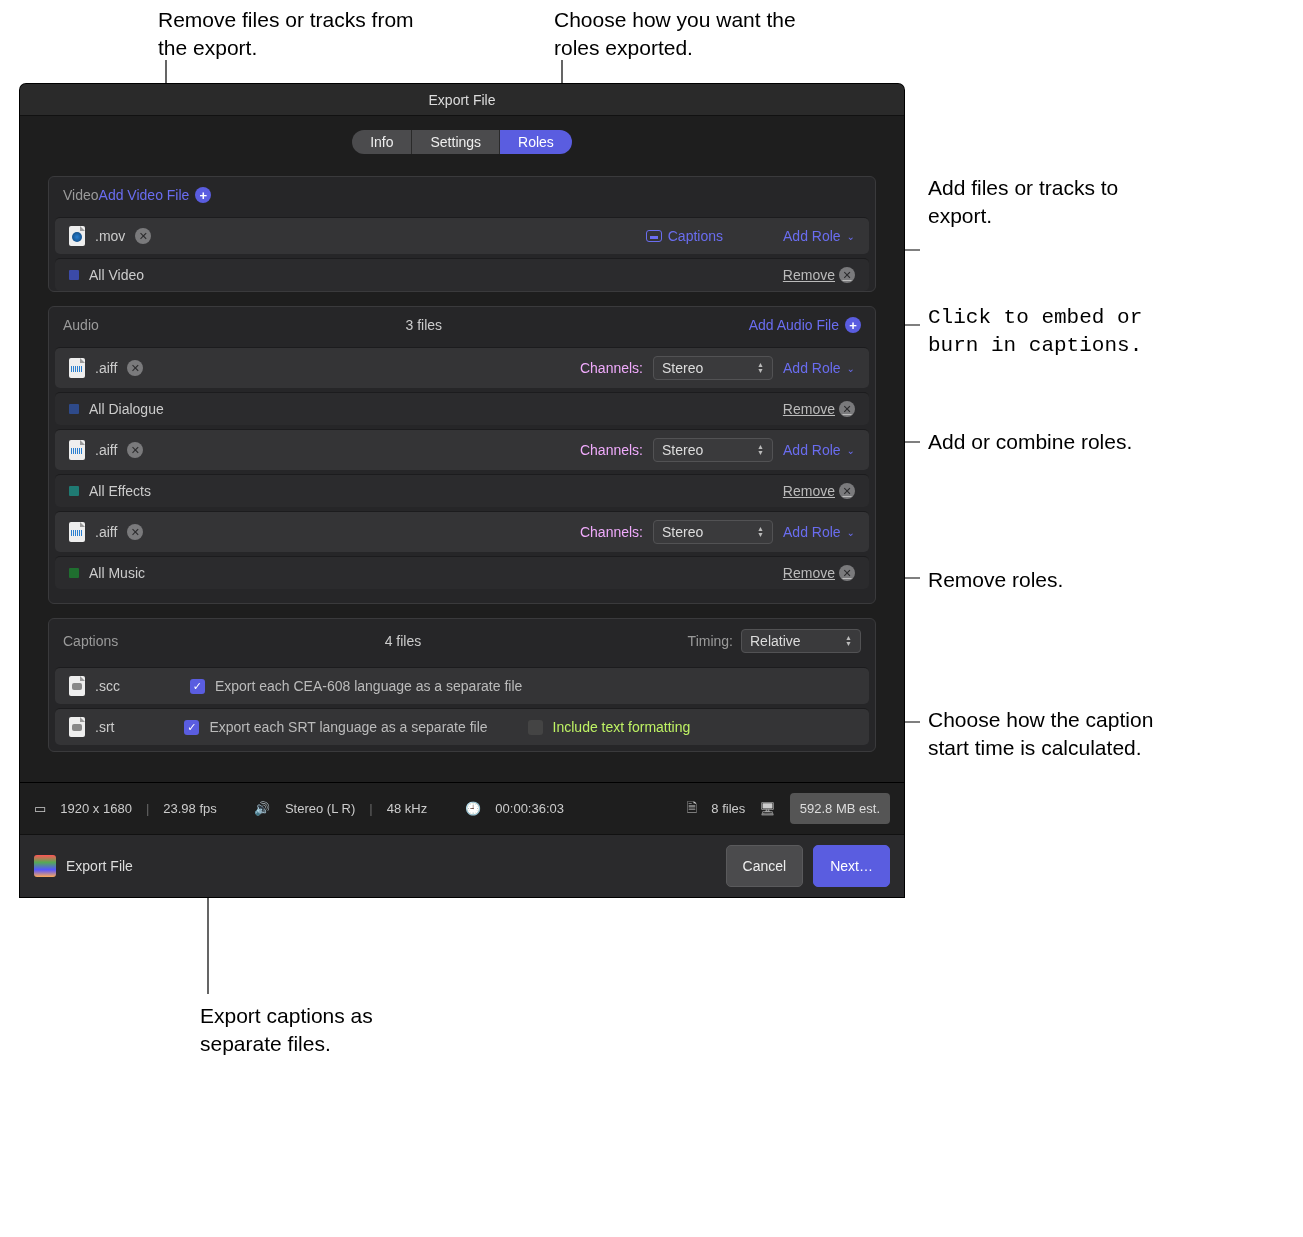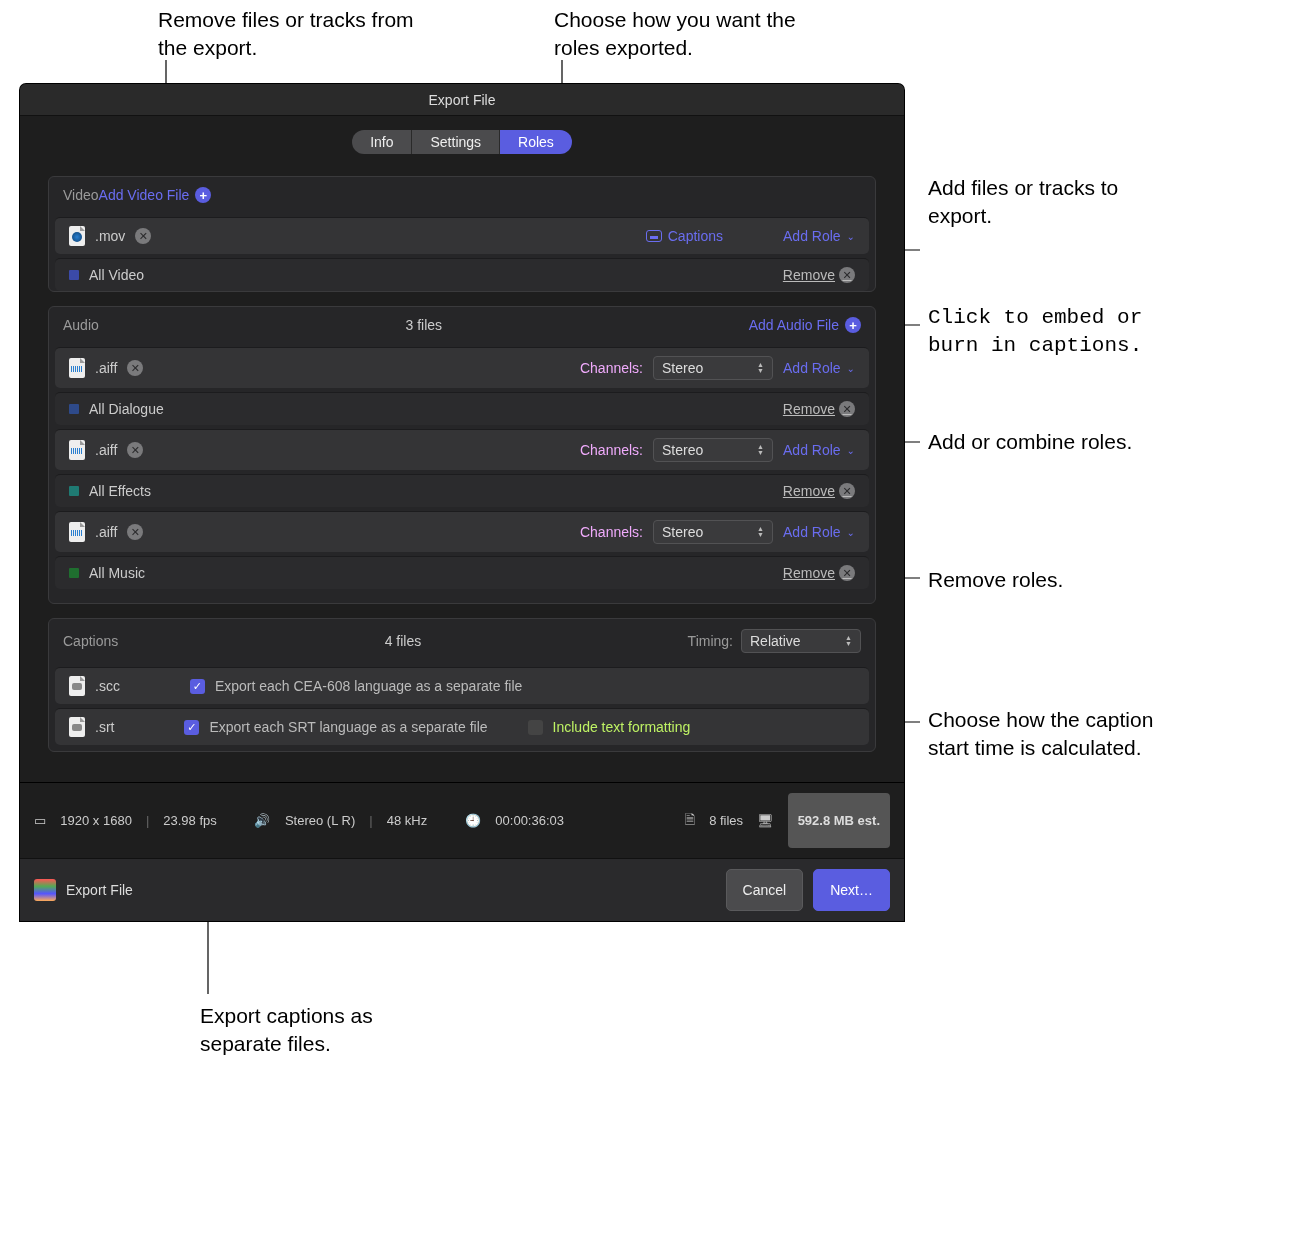--- a/index.html
+++ b/index.html
@@ -200,21 +200,21 @@
 
   .status-bar {
     display:flex; align-items:center; gap:14px;
     padding: 10px 14px; font-size:13px; color:#ccc;
     border-top:1px solid #000;
     background:#1e1e1e;
   }
   .status-sep { color:#666; }
   .est-chip {
     margin-left:auto; background:#555; color:#ddd;
-    padding:20px 10px; border-radius:4px; font-size:13px;font-weight:bold;
+    padding:8px 10px; border-radius:4px; font-size:13px;
   }
   .mini-icon { font-size:13px; color:#ccc; }
 
   .footer {
     display:flex; align-items:center;
     background:#2a2a2c;
     padding:10px 14px;
     border-top:1px solid #111;
   }
   .footer-left { display:flex; align-items:center; gap:10px; }

